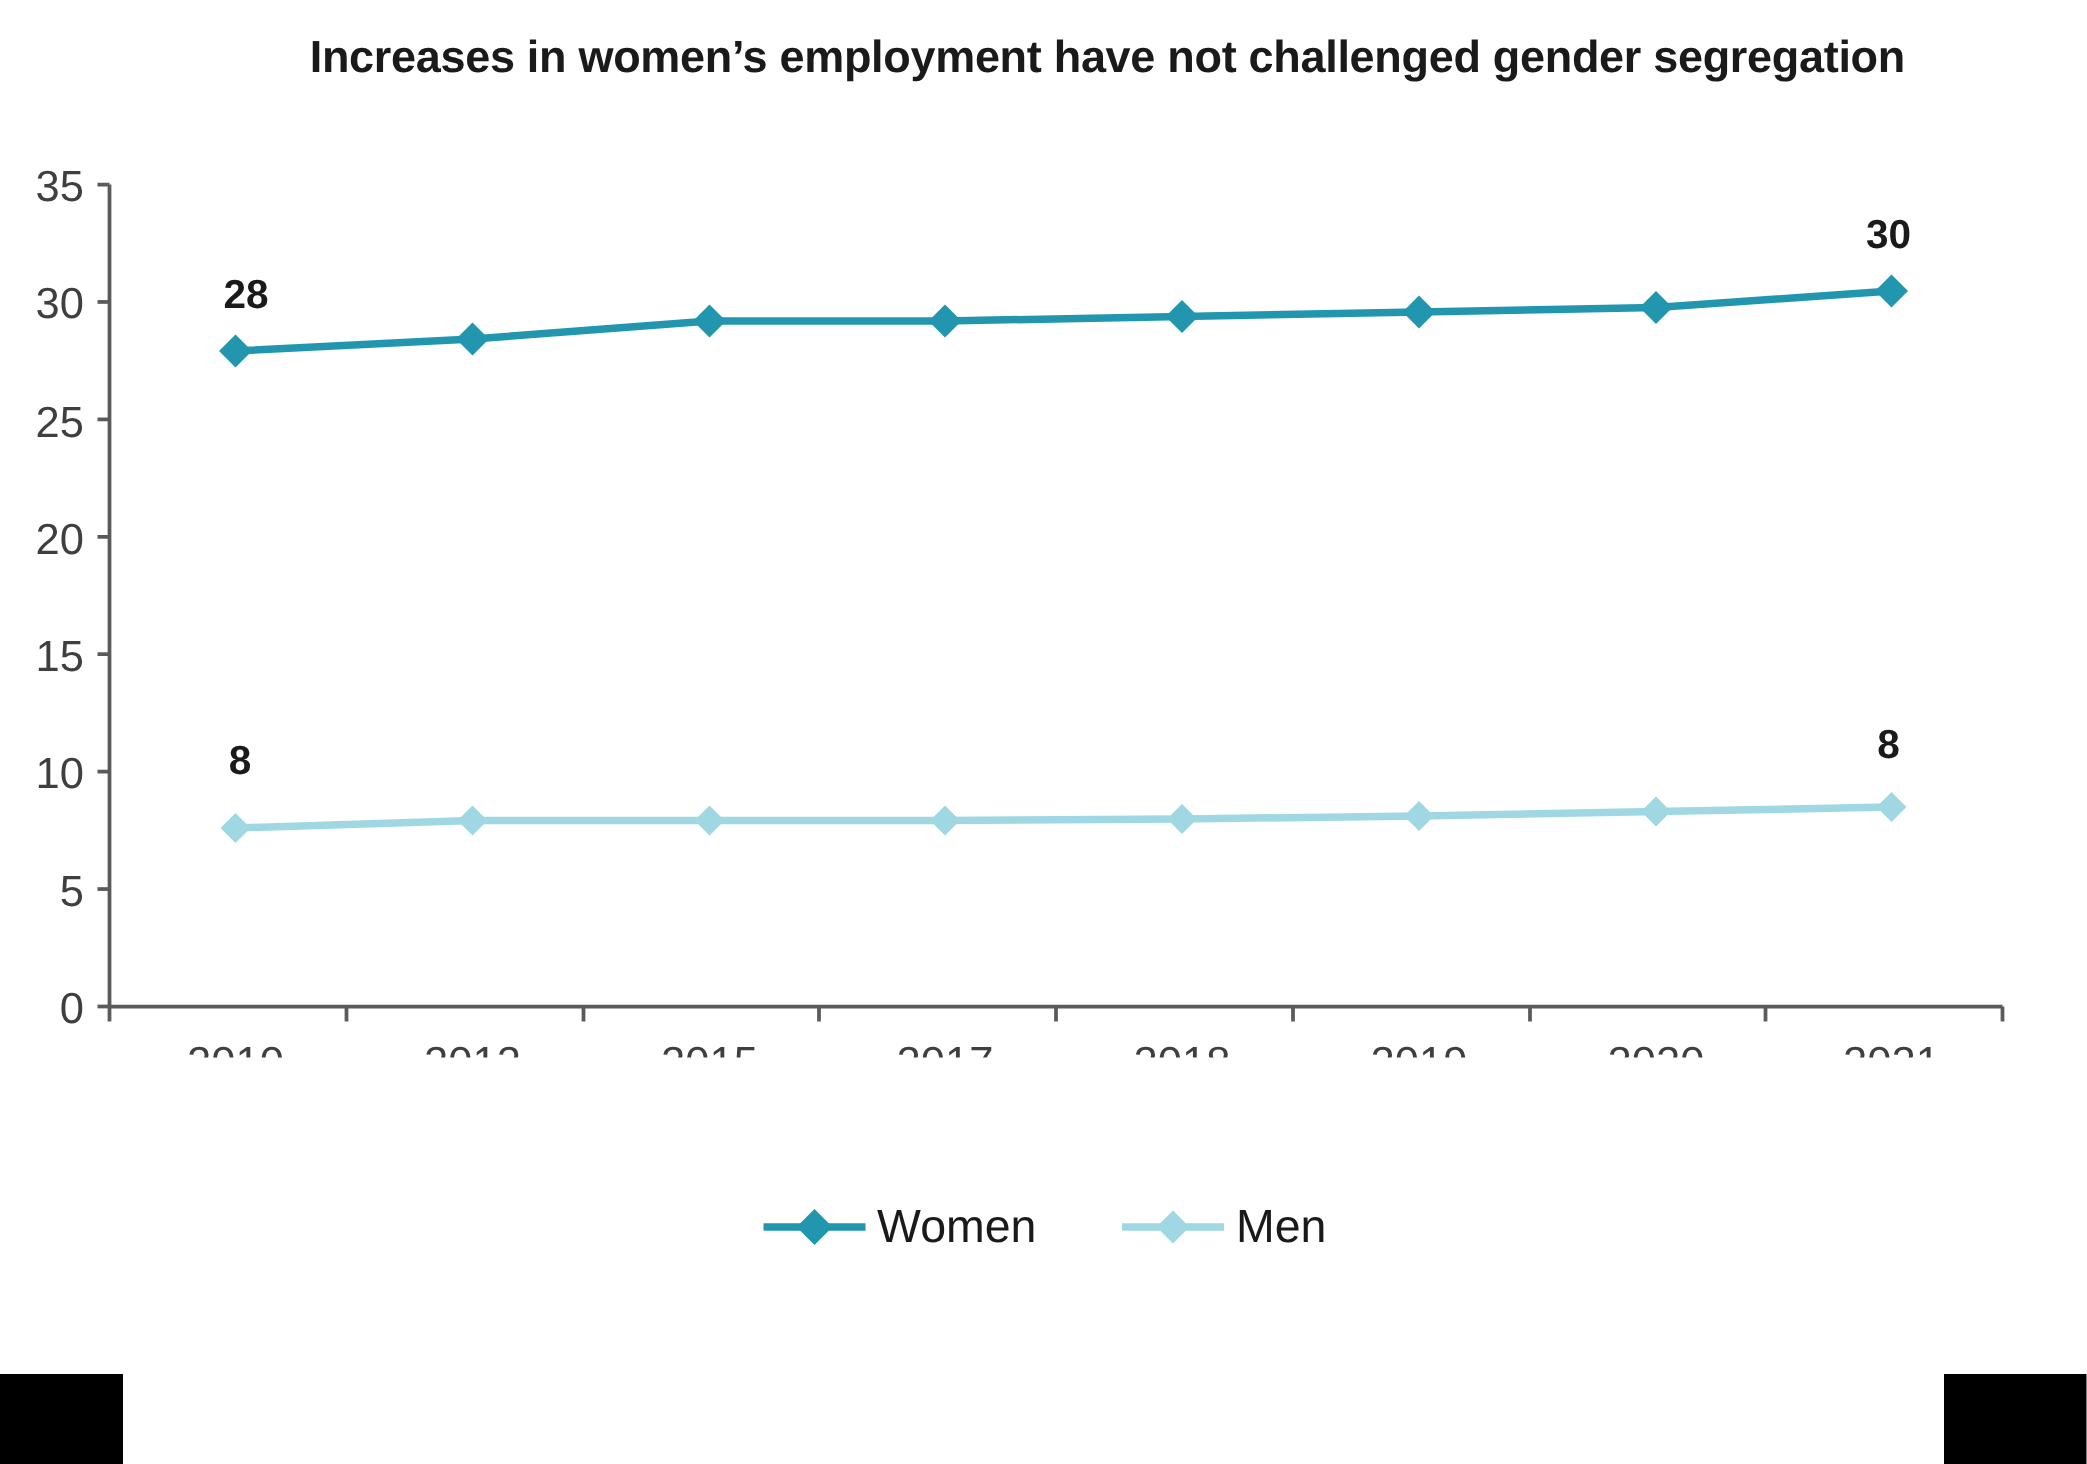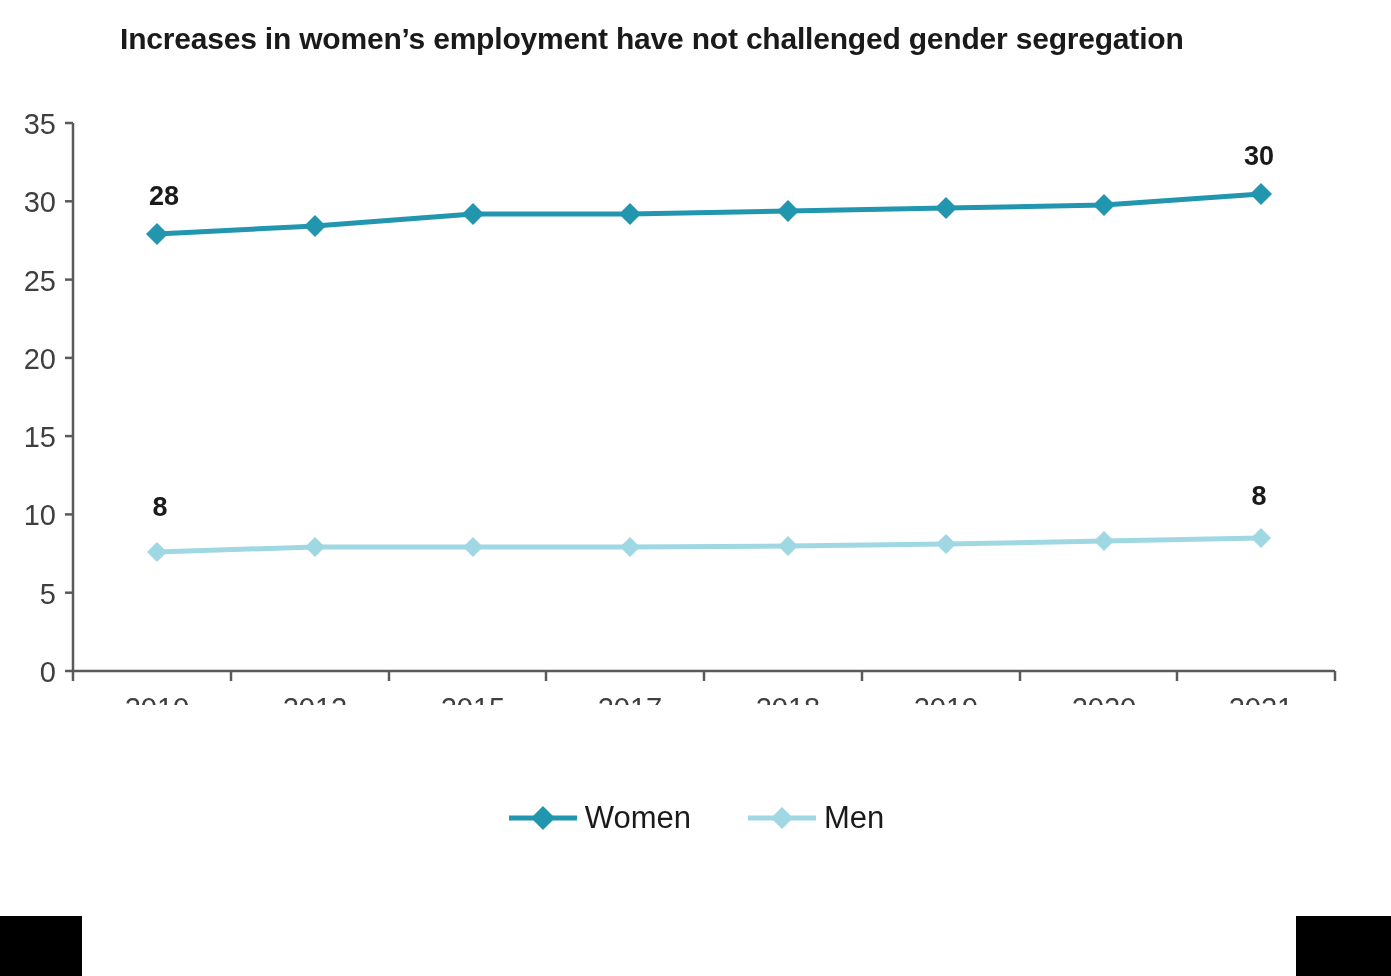--- a/index.html
+++ b/index.html
@@ -13,21 +13,21 @@
     position: relative;
     font-family: "Liberation Sans", sans-serif;
     overflow: hidden;
   }
 
   #chart-title {
     position: absolute;
     left: 120px;
     top: 18px;
     width: 1150px;
-    text-align: left;
+    text-align: right;
     font-size: 30px;
     font-weight: bold;
     line-height: 1.38;
     color: #1a1a1a;
     letter-spacing: -0.2px;
   }
 
   #plot-wrap {
     position: absolute;
     left: 0;

